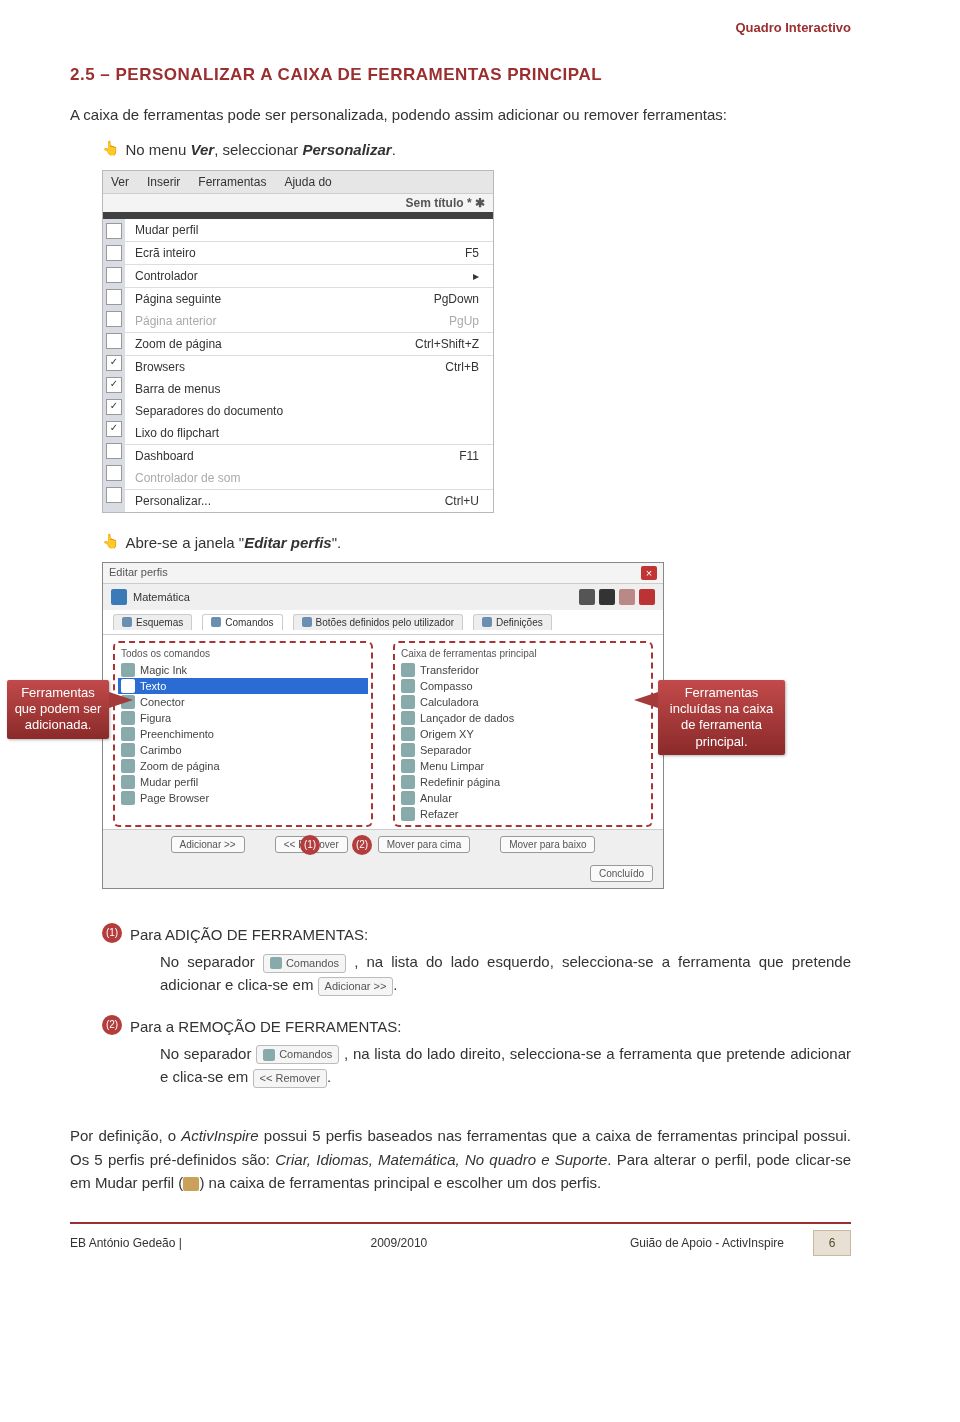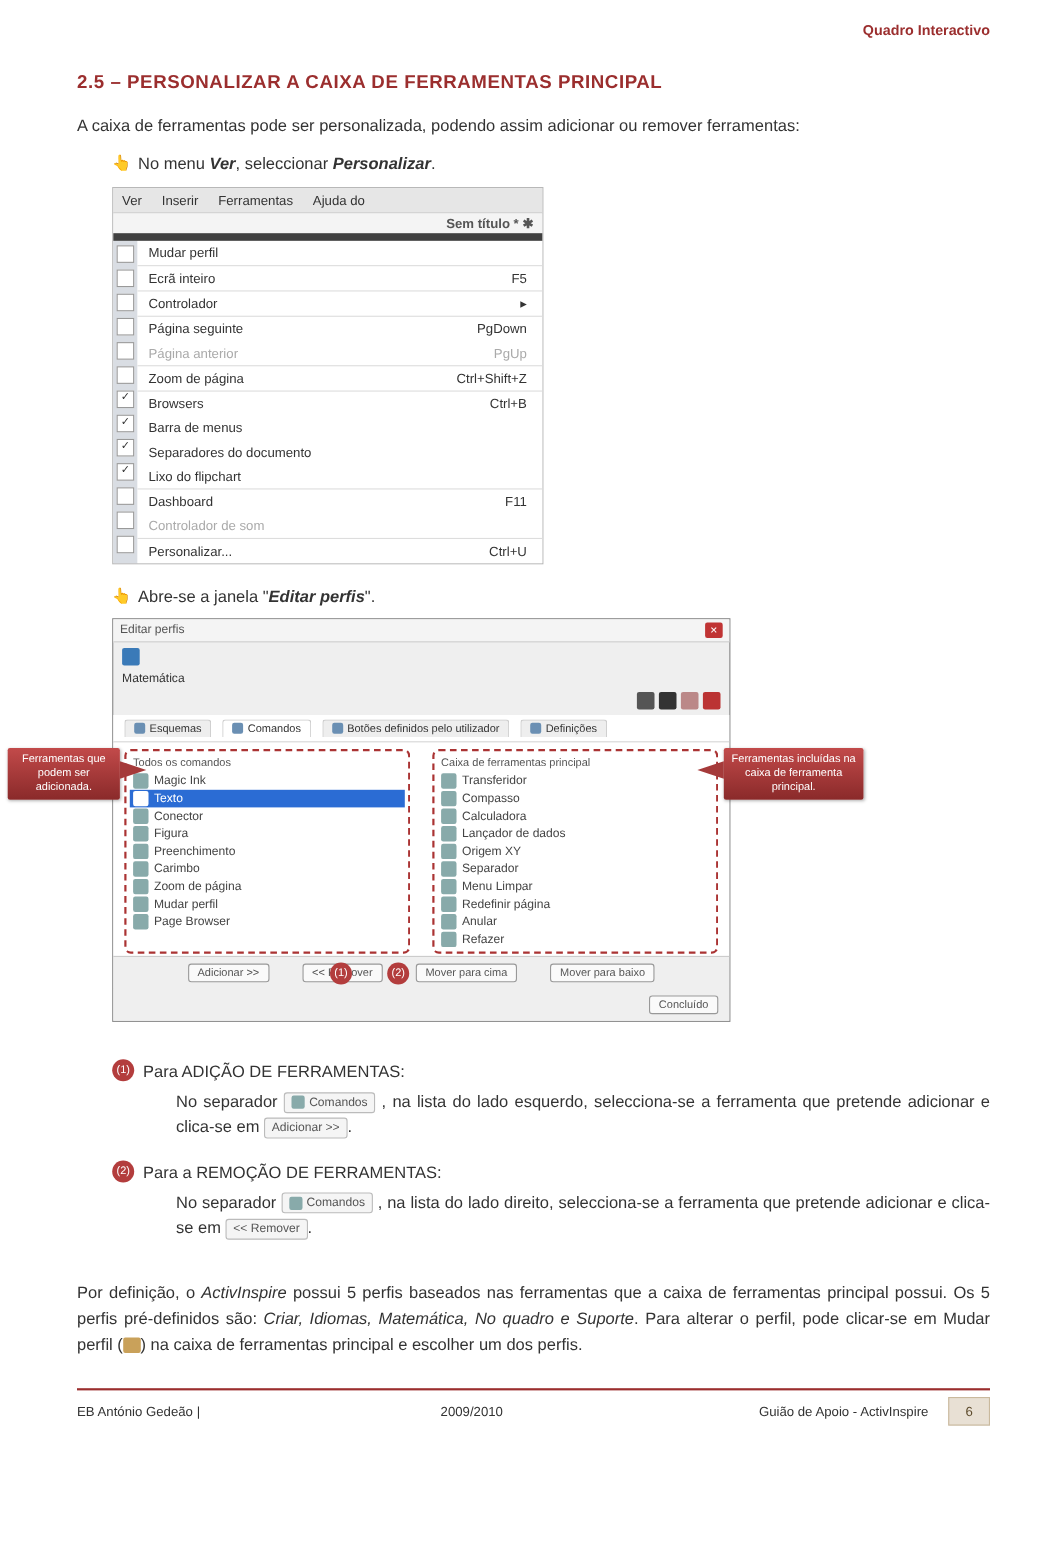--- a/index.html
+++ b/index.html
@@ -6,21 +6,21 @@
     margin: 0;
     padding: 0;
     background: #fff;
     font-family: "Trebuchet MS", "Lucida Sans", Arial, sans-serif;
     color: #333;
     width: 960px;
   }
   .page {
     width: 960px;
     min-height: 1422px;
-    padding: 20px 60px 0 70px;
+    padding: 20px 109px 0 70px;
     box-sizing: border-box;
     position: relative;
   }
   .corner-header {
     text-align: right;
     color: #9b2e2e;
     font-weight: bold;
     font-size: 13px;
     margin-bottom: 30px;
   }
@@ -105,21 +105,21 @@
     width:560px;
     font-family:Tahoma,Arial,sans-serif;
     font-size:11px;
     border:1px solid #888;
     background:#efefef;
   }
   .dialog-title{
     padding:3px 6px;background:#f4f4f4;border-bottom:1px solid #ccc;display:flex;justify-content:space-between;color:#555;
   }
   .dialog-close{width:16px;height:14px;background:#c03434;color:#fff;text-align:center;line-height:14px;border-radius:2px;}
-  .dialog-profile{padding:5px 8px;display:flex;align-items:flex-start;gap:6px;flex-direction:column;}
+  .dialog-profile{padding:5px 8px;display:flex;align-items:center;gap:6px;}
   .prof-icon{width:16px;height:16px;background:#3a7ab8;display:inline-block;border-radius:2px;}
   .tool-icons{margin-left:auto;display:flex;gap:4px;}
   .tool-icons span{width:16px;height:16px;display:inline-block;background:#a33;border-radius:2px;}
   .tool-icons span:nth-child(1){background:#555;}
   .tool-icons span:nth-child(2){background:#333;}
   .tool-icons span:nth-child(3){background:#b88;}
   .tool-icons span:nth-child(4){background:#b33;}
   .tabstrip{display:flex;gap:10px;padding:4px 10px;background:#fff;border-bottom:1px solid #ccc;}
   .tab{background:#eee;border:1px solid #ccc;border-bottom:none;border-radius:3px 3px 0 0;padding:2px 8px;font-size:10px;display:flex;gap:4px;align-items:center;}
   .tab.active{background:#fff;}
@@ -131,21 +131,21 @@
   .panel-row .pi{width:14px;height:14px;display:inline-block;background:#8aa;border-radius:2px;}
   .panel-row.sel{background:#2b6cd4;color:#fff;}
   .panel-row.sel .pi{background:#fff;}
   .btnbar{display:flex;gap:30px;justify-content:center;padding:6px 0;background:#efefef;border-top:1px solid #ccc;}
   .mini-btn{border:1px solid #999;background:#fafafa;border-radius:3px;padding:2px 8px;font-size:10px;color:#555;}
   .concluir{display:flex;justify-content:flex-end;padding:6px 10px;background:#efefef;}
   .callout-left,.callout-right{
     position:absolute;
     background:linear-gradient(#c24a4a,#8a2a2a);
     color:#fff;
-    font-size:10px;
+    font-size:13px;
     line-height:1.25;
     text-align:center;
     padding:5px 6px;
     width:90px;
     border-radius:2px;
     box-shadow:1px 1px 3px rgba(0,0,0,0.3);
   }
   .callout-left{top:118px;left:-95px;}
   .callout-right{top:118px;right:-123px;width:115px;}
   .arrow-left{position:absolute;right:-24px;top:12px;width:0;height:0;border-top:8px solid transparent;border-bottom:8px solid transparent;border-left:24px solid #a53a3a;}
@@ -159,21 +159,21 @@
   .inline-chip{display:inline-flex;align-items:center;gap:4px;border:1px solid #bbb;background:#f5f5f5;border-radius:3px;padding:0px 6px;font-size:11px;color:#555;vertical-align:middle;}
   .inline-chip .chip-ico{width:12px;height:12px;display:inline-block;background:#8aa;border-radius:2px;}
   .chip-plain{border:1px solid #bbb;background:#f5f5f5;border-radius:3px;padding:0 6px;font-size:11px;color:#555;display:inline-block;vertical-align:middle;}
   .tiny-ico{display:inline-block;width:16px;height:14px;background:#c9a15a;border-radius:2px;vertical-align:middle;}
 
   .footer-line{border-top:2px solid #9b2e2e;margin-top:28px;}
   .footer-row{
     display:flex;justify-content:space-between;align-items:center;
     font-size:12px;color:#333;padding:6px 0 0 0;
   }
-  .footer-right{display:flex;align-items:center;gap:18px;margin-left:14px;}
+  .footer-right{display:flex;align-items:center;gap:29px;margin-left:14px;}
   .page-no{background:#e8e0d4;border:1px solid #c9b99d;width:36px;height:24px;display:flex;align-items:center;justify-content:center;color:#5c4a2a;}
 
 </style>
 </head>
 <body>
 
 <div class="page">
 
   <div class="corner-header">Quadro Interactivo</div>
 

